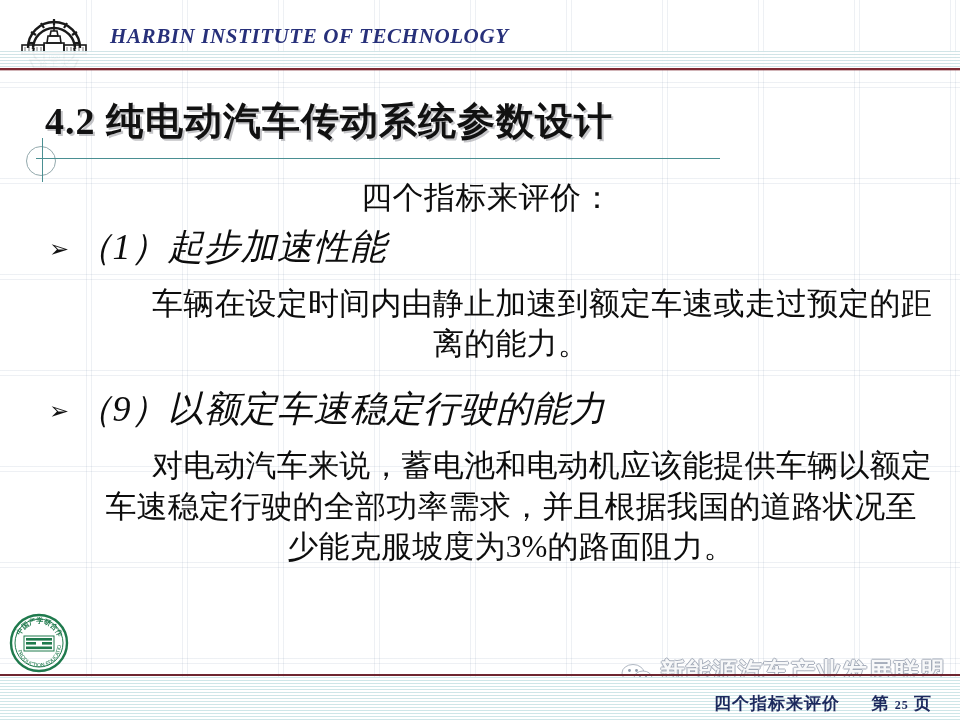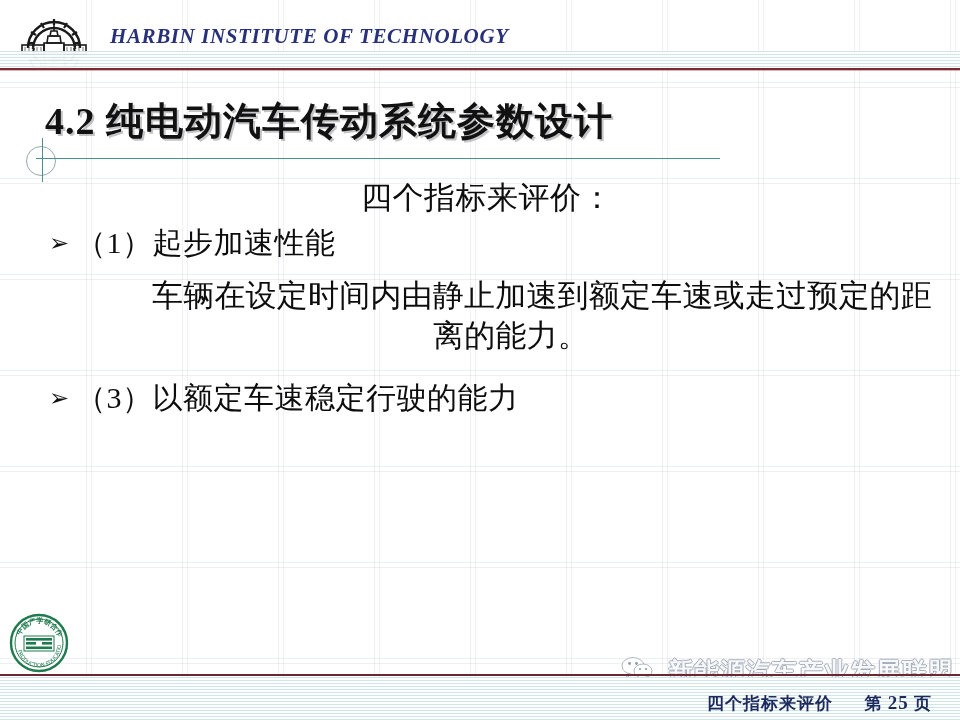--- a/index.html
+++ b/index.html
@@ -129,23 +129,24 @@
   .bullet-mark {
     font-family: "DejaVu Sans", sans-serif;
     font-size: 24px;
     line-height: 1;
     color: #111;
     width: 34px;
     flex: 0 0 34px;
     transform: translateY(-2px);
   }
   .bullet-text {
-    font-size: 30px;
+    font-size: 36px;
     line-height: 1.28;
     letter-spacing: 0.5px;
+    font-style: italic;
   }
   .para {
     font-size: 31px;
     line-height: 1.30;
     margin: 2px 0 4px 0;
     text-indent: 2em;
     letter-spacing: 0.2px;
   }
   .para.tight { margin-top: 0px; margin-left: 48px; }
   .gap-a { height: 12px; }
@@ -170,29 +171,29 @@
     position: absolute;
     left: 0; top: 692px;
     width: 932px;
     text-align: right;
     font-family: "Liberation Serif", serif;
     font-size: 17px;
     font-weight: bold;
     color: #1d2a5e;
     letter-spacing: 1px;
   }
-  .footer-text .pg { font-size: 19px; }
+  .footer-text .pg { font-size: 12px; }
 
   
   .watermark {
     position: absolute;
     left: 620px; top: 655px;
     display: flex;
-    align-items: flex-start;
-    gap: 14px;
+    align-items: flex-end;
+    gap: 6px;
     font-family: "Liberation Sans", sans-serif;
     font-size: 25px;
     font-weight: bold;
     letter-spacing: 1px;
     color: rgba(255,255,255,0.92);
     text-shadow:
       1px 0 0 rgba(150,160,175,0.85),
       -1px 0 0 rgba(150,160,175,0.85),
       0 1px 0 rgba(150,160,175,0.85),
       0 -1px 0 rgba(150,160,175,0.85);
@@ -287,23 +288,24 @@
       <span class="bullet-mark">➢</span>
       <span class="bullet-text">（1）起步加速性能</span>
     </div>
     <div class="gap-a"></div>
     <p class="para tight">车辆在设定时间内由静止加速到额定车速或走过预定的距离的能力。</p>
 
     <div class="gap-b"></div>
 
     <div class="bullet-row">
       <span class="bullet-mark">➢</span>
-      <span class="bullet-text">（3）以额定车速稳定行驶的能力</span>
+      <span class="bullet-text">（9）以额定车速稳定行驶的能力</span>
     </div>
     <div class="gap-a"></div>
+    <p class="para tight">对电动汽车来说，蓄电池和电动机应该能提供车辆以额定车速稳定行驶的全部功率需求，并且根据我国的道路状况至少能克服坡度为3%的路面阻力。</p>
 
   </div>
 
   <div class="seal">
     <svg viewBox="0 0 62 62" width="62" height="62" aria-hidden="true">
       <circle cx="31" cy="31" r="28" fill="none" stroke="#1f7a4d" stroke-width="2.4"></circle>
       <circle cx="31" cy="31" r="24" fill="none" stroke="#1f7a4d" stroke-width="1"></circle>
       <path id="sealtop" d="M31,9 m-20,22 a20,20 0 0 1 40,0" fill="none"></path>
       <text font-size="7" fill="#1f7a4d" font-family="DejaVu Sans, sans-serif" font-weight="bold">
         <textPath href="#sealtop" startOffset="12%">中国产学研合作</textPath>

